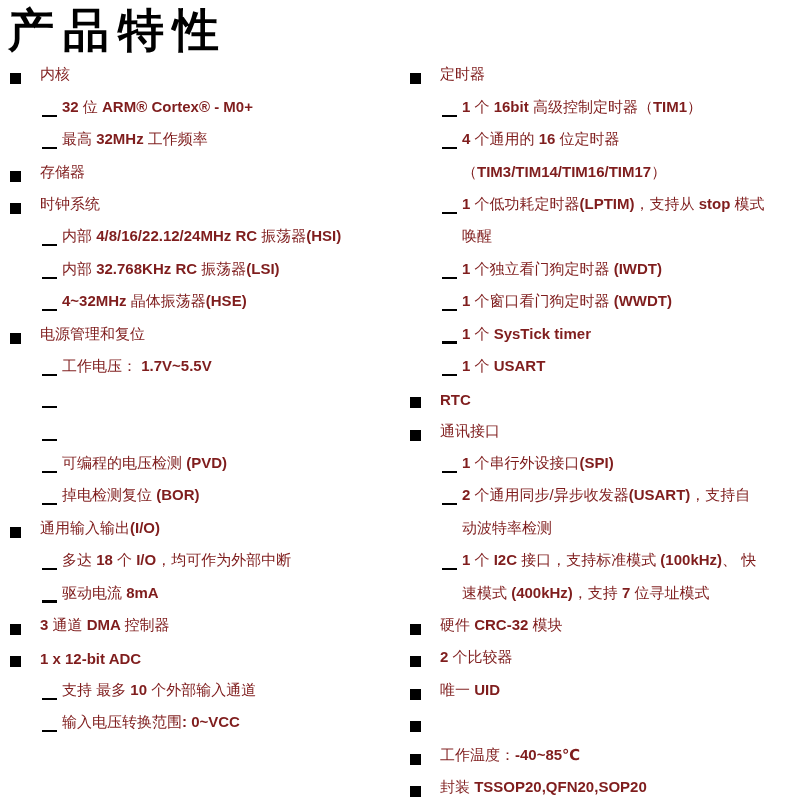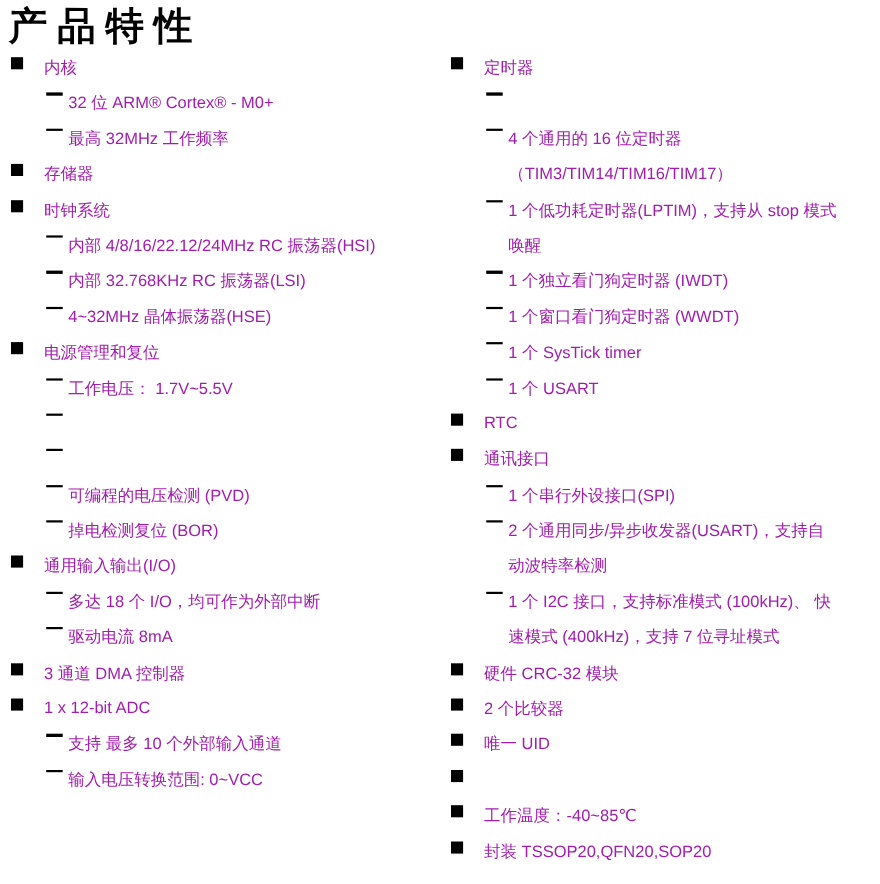--- a/index.html
+++ b/index.html
@@ -3,39 +3,39 @@
 <meta charset="utf-8">
 <style>
   html,body{margin:0;padding:0;}
   body{
     width:800px;height:804px;background:#ffffff;color:#141414;
     font-family:"Liberation Sans","DejaVu Sans",sans-serif;
     overflow:hidden;position:relative;
   }
   .title{
     position:absolute;left:8px;top:0px;margin:0;
-    font-size:35px;font-weight:bold;letter-spacing:9px;
+    font-size:46px;font-weight:bold;letter-spacing:9px;
     color:#000;
   }
   .col{position:absolute;top:52px;width:392px;}
   .col-left{left:10px;}
   .col-right{left:410px;}
   .line{
-    height:32.4px;display:flex;align-items:flex-start;
-    font-size:15px;white-space:nowrap;color:#a21caf;
+    height:32.4px;display:flex;align-items:flex-end;
+    font-size:15px;white-space:nowrap;color:#7f1d1d;
   }
   .bullet .marker{
     width:11px;height:11px;background:#000;flex:none;margin-right:19px;
   }
   .dash .marker{
     width:15px;height:2.2px;background:#000;flex:none;
     margin-left:32px;margin-right:5px;
   }
   .cont{padding-left:52px;}
-  .txt b{font-weight:normal;}
+  .txt b{font-weight:bold;}
 </style>
 </head>
 <body>
 
 <div class="page">
   <h1 class="title">产品特性</h1>
   <div class="col col-left" id="col-left">
       <div class="line bullet">
         <span class="marker"></span>
         <span class="txt">内核</span>
@@ -119,20 +119,21 @@
         <span class="txt">输入电压转换范围<b>: 0~VCC</b></span>
       </div>
     </div>
   <div class="col col-right" id="col-right">
       <div class="line bullet">
         <span class="marker"></span>
         <span class="txt">定时器</span>
       </div>
       <div class="line dash">
         <span class="marker"></span>
+        <span class="txt"><b>1 </b>个<b> 16bit </b>高级控制定时器（<b>TIM1</b>）</span>
       </div>
       <div class="line dash">
         <span class="marker"></span>
         <span class="txt"><b>4 </b>个通用的<b> 16 </b>位定时器</span>
       </div>
       <div class="line cont">
         <span class="txt">（<b>TIM3/TIM14/TIM16/TIM17</b>）</span>
       </div>
       <div class="line dash">
         <span class="marker"></span>

